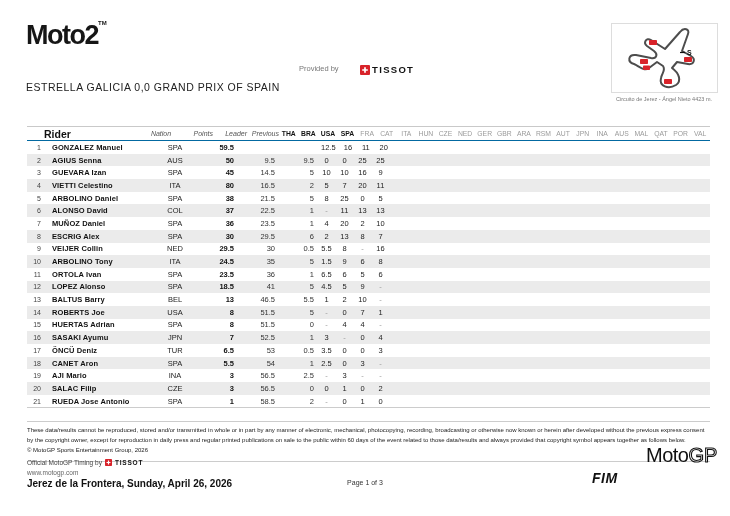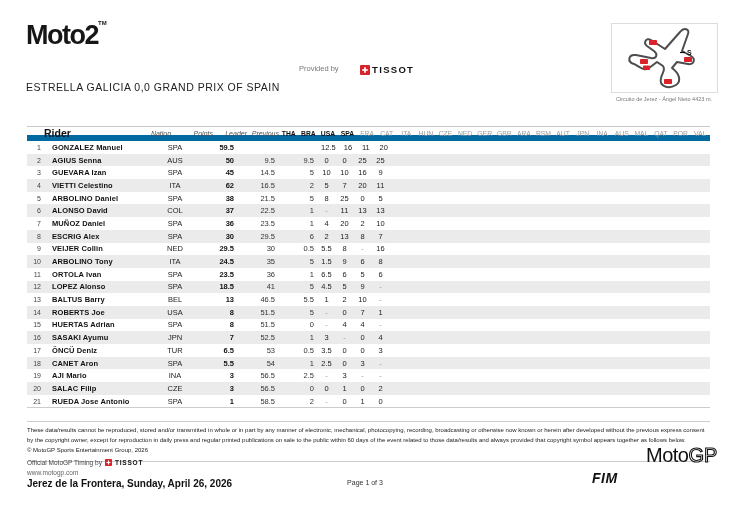--- a/index.html
+++ b/index.html
@@ -21,21 +21,21 @@
              border:1px solid #ddd; background:#fff; }
   .circuit-caption { position:absolute; left:588px; top:96px; width:152px; text-align:center;
                      font-size:5.5px; color:#777; }
   .title { position:absolute; left:26px; top:50px; font-size:13px; font-weight:800;
            color:#0d0d0d; letter-spacing:0.3px; }
   .subtitle { position:absolute; left:26px; top:81px; font-size:10.5px; color:#222;
               letter-spacing:0.5px; }
   
   .standings { position:absolute; left:27px; top:126px; width:683px; }
   .thead, .tr { display:grid; grid-template-columns:14px 98px 44px 30px 34px 32px repeat(22,1fr); }
-  .thead { height:15px; border-top:1px solid #c9c9c9; border-bottom:6px solid #0369a1;
+  .thead { height:15px; border-top:1px solid #c9c9c9; border-bottom:1px solid #0369a1;
            align-items:center; }
   .rider-h { grid-column:1/3; padding-left:17px; font-size:10.5px; font-weight:800; color:#111; }
   .th.sub { font-style:italic; color:#555; font-size:7px; }
   .th.c { text-align:center; } .th.r { text-align:right; }
   .th.race { font-size:6.8px; text-align:center; }
   .th.race.done { font-weight:bold; color:#111; }
   .th.race.future { color:#9a9a9a; }
   .tr { height:12.7px; align-items:center; font-size:7.5px; color:#222;gap:7px; }
   .tr.alt { background:#ebebeb; }
   .tbody { border-bottom:1px solid #ccc; }
@@ -164,21 +164,21 @@
       <div class="td gap">5</div>
     <div class="td race-val">10</div>
           <div class="td race-val">10</div>
           <div class="td race-val">16</div>
           <div class="td race-val">9</div>
         </div>
         <div class="tr alt">
       <div class="td pos">4</div>
       <div class="td name">VIETTI Celestino</div>
       <div class="td nation">ITA</div>
-      <div class="td points">62</div>
+      <div class="td points">80</div>
       <div class="td gap">16.5</div>
       <div class="td gap">2</div>
     <div class="td race-val">5</div>
           <div class="td race-val">7</div>
           <div class="td race-val">20</div>
           <div class="td race-val">11</div>
         </div>
         <div class="tr">
       <div class="td pos">5</div>
       <div class="td name">ARBOLINO Daniel</div>

